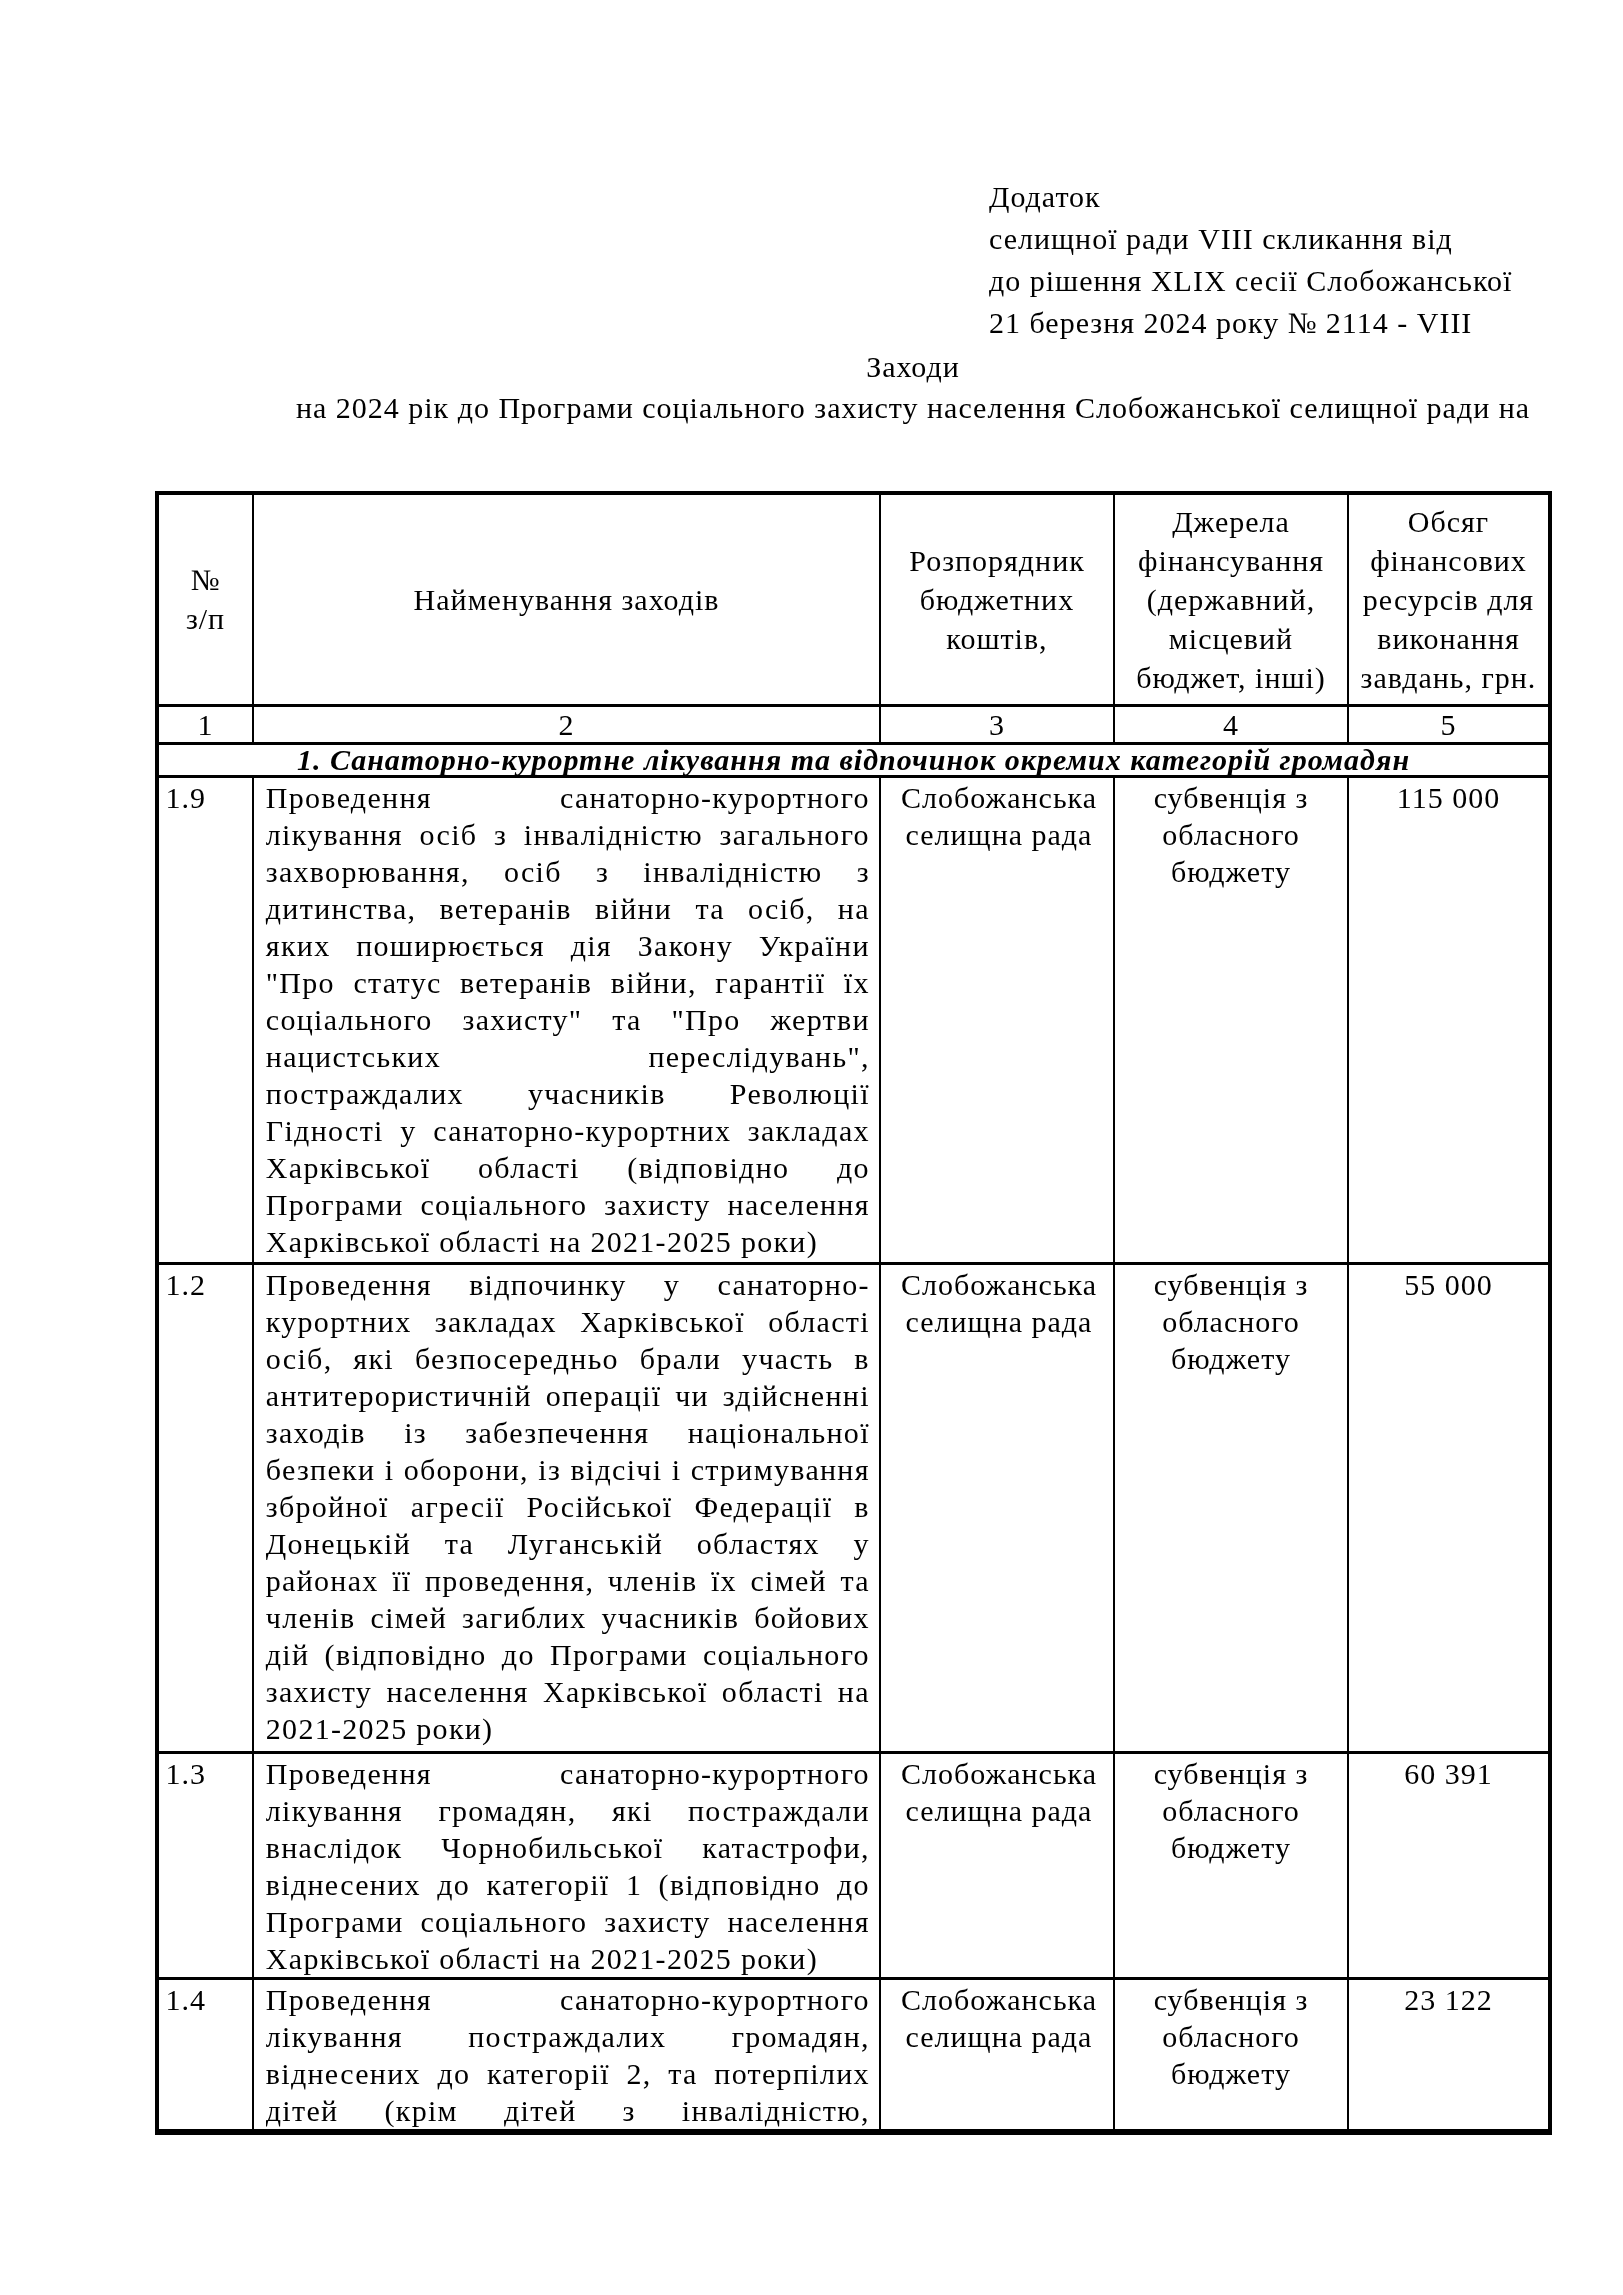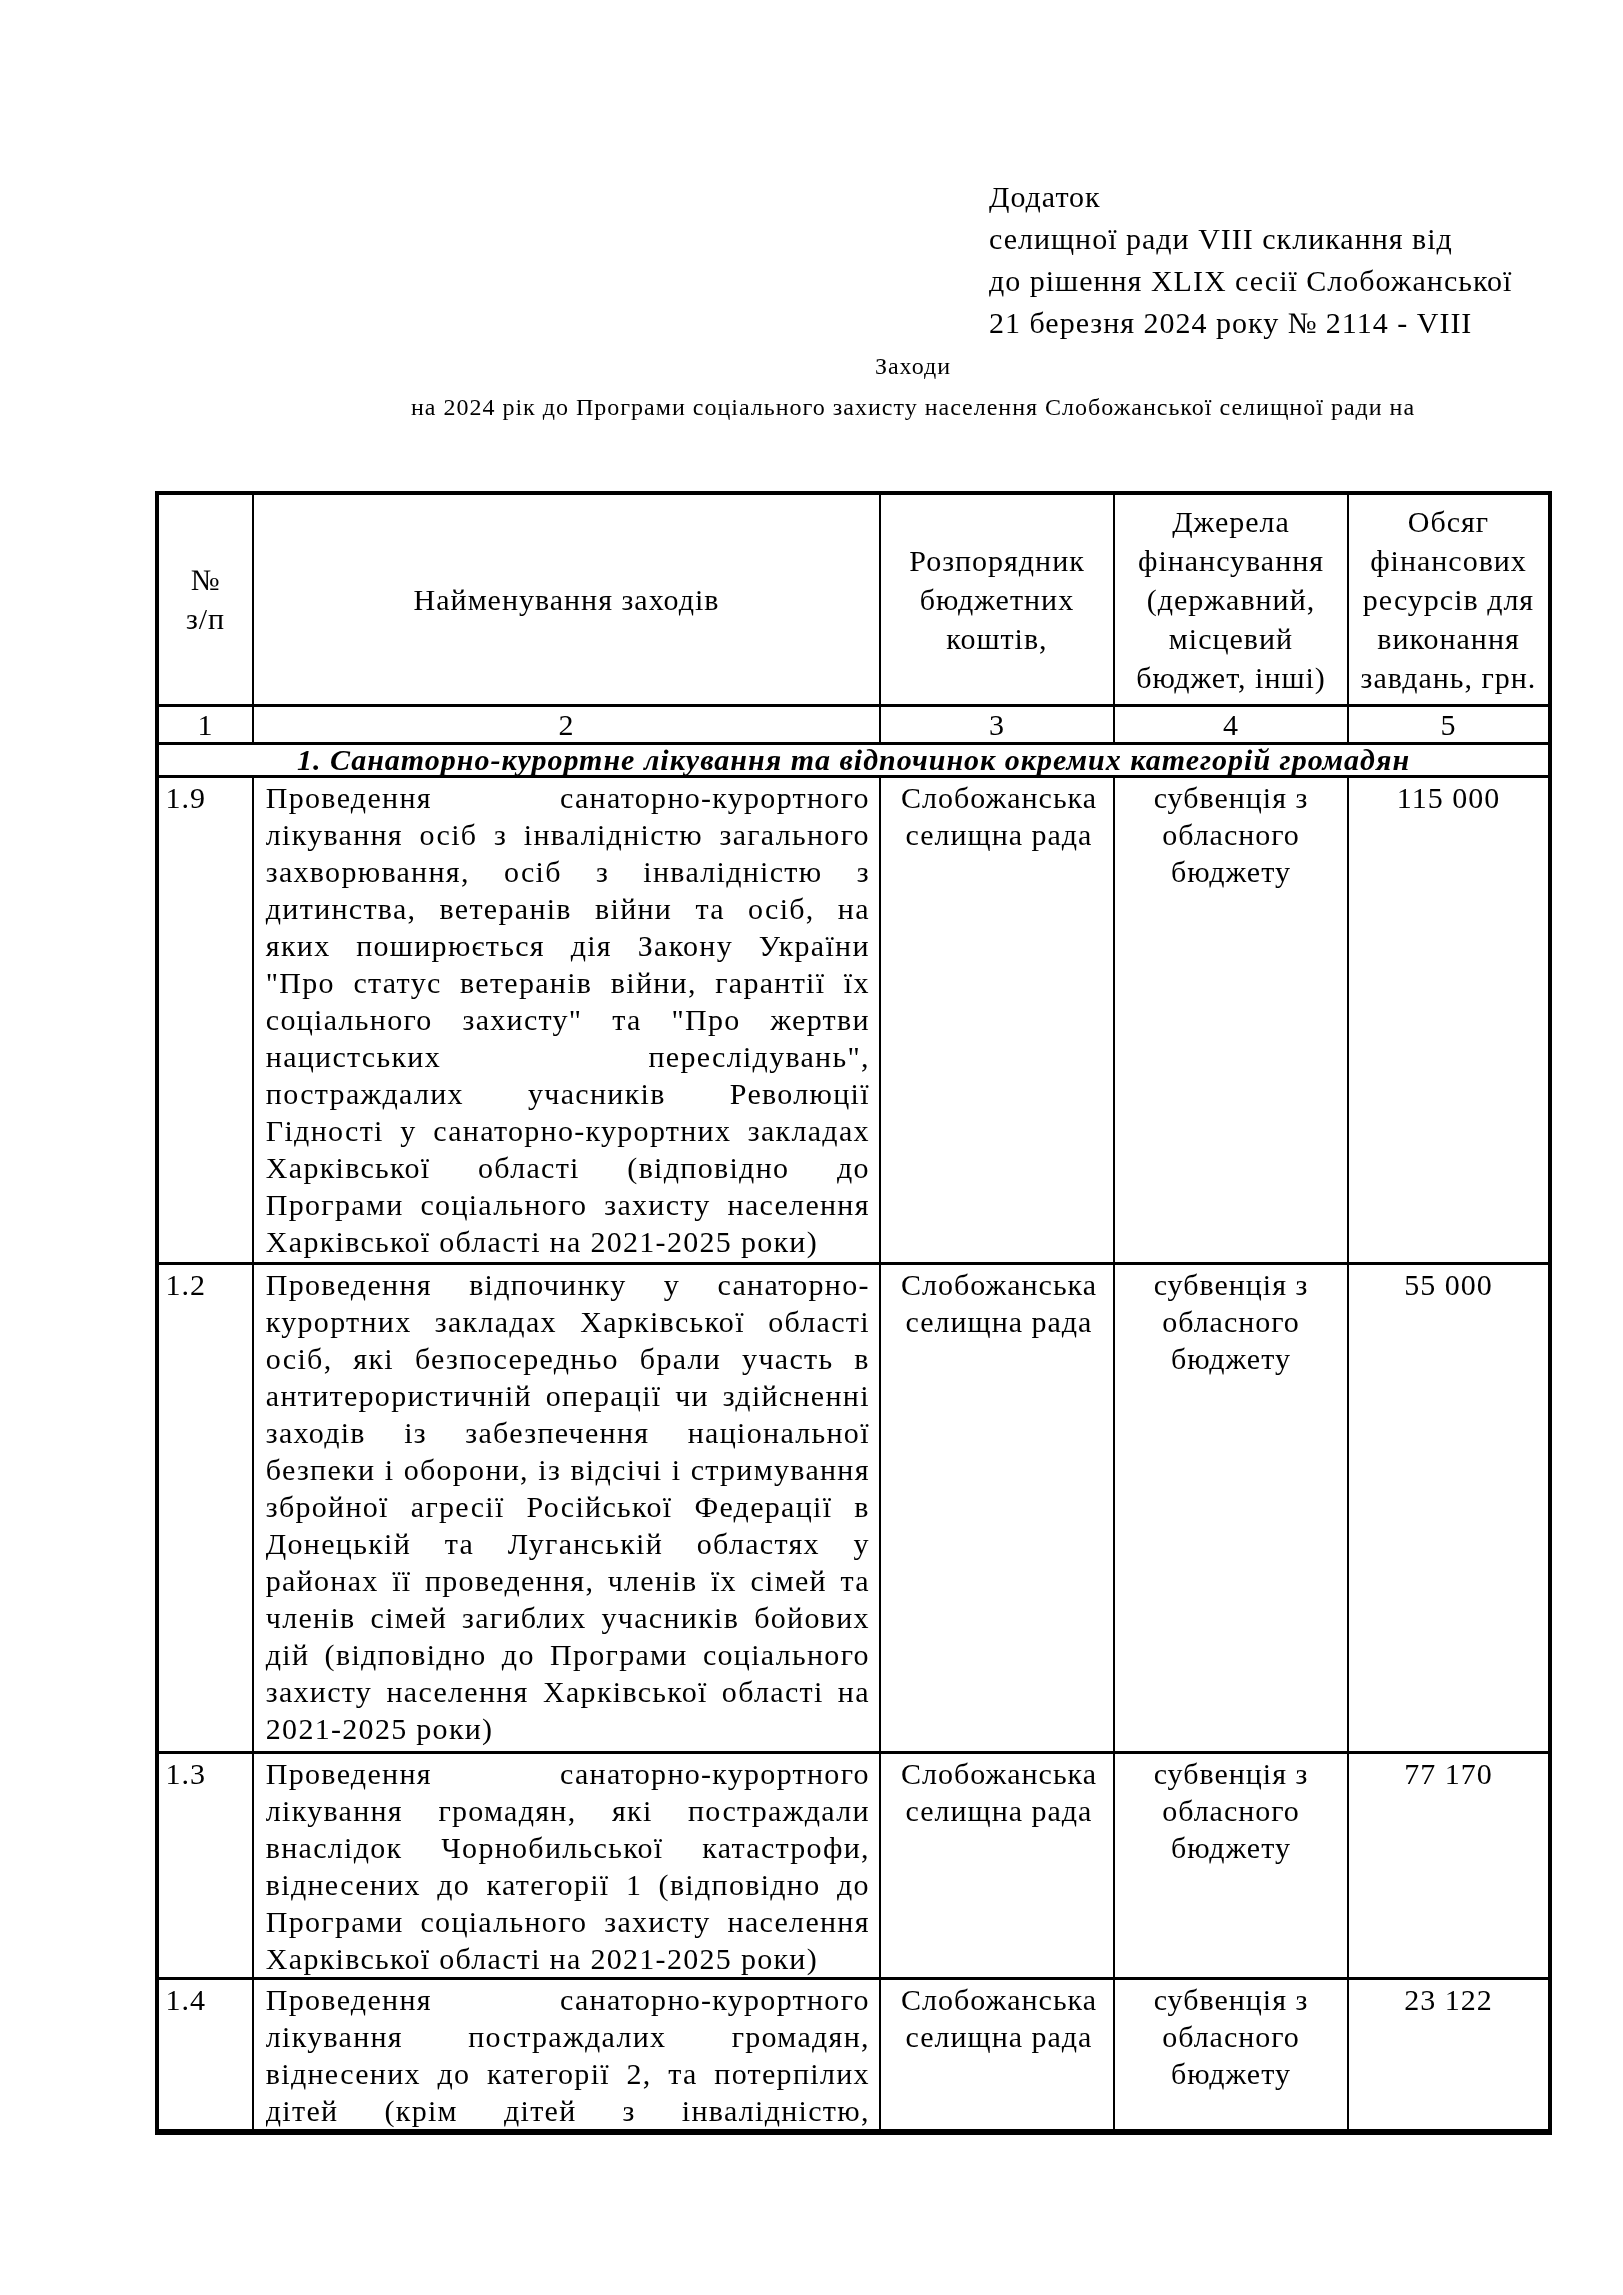--- a/index.html
+++ b/index.html
@@ -35,21 +35,21 @@
   }
   .doc-ref div { white-space: nowrap; }
 
   
   .doc-title {
     position: absolute;
     left: 262px;
     top: 329px;
     width: 1302px;
     text-align: center;
-    font-size: 24px;
+    font-size: 30px;
     line-height: 41px;
     letter-spacing: 1px;
   }
   .doc-title div { white-space: nowrap; }
 
   
   table.meas {
     position: absolute;
     left: 155px;
     top: 474px;
@@ -183,21 +183,21 @@
       <td class="c-mgr">Слобожанська селищна рада</td>
       <td class="c-src">субвенція з обласного бюджету</td>
       <td class="c-amt">55 000</td>
     </tr>
 
     <tr class="data-row r3">
       <td class="c-num">1.3</td>
       <td class="c-meas">Проведення санаторно-курортного лікування громадян, які постраждали внаслідок Чорнобильської катастрофи, віднесених до категорії 1 (відповідно до Програми соціального захисту населення Харківської області на 2021-2025 роки)</td>
       <td class="c-mgr">Слобожанська селищна рада</td>
       <td class="c-src">субвенція з обласного бюджету</td>
-      <td class="c-amt">77 170</td>
+      <td class="c-amt">60 391</td>
     </tr>
 
     <tr class="data-row r4">
       <td class="c-num">1.4</td>
       <td class="c-meas">
         <div class="clip">Проведення санаторно-курортного лікування постраждалих громадян, віднесених до категорії 2, та потерпілих дітей (крім дітей з інвалідністю,</div>
       </td>
       <td class="c-mgr">Слобожанська селищна рада</td>
       <td class="c-src">субвенція з обласного бюджету</td>
       <td class="c-amt">23 122</td>

